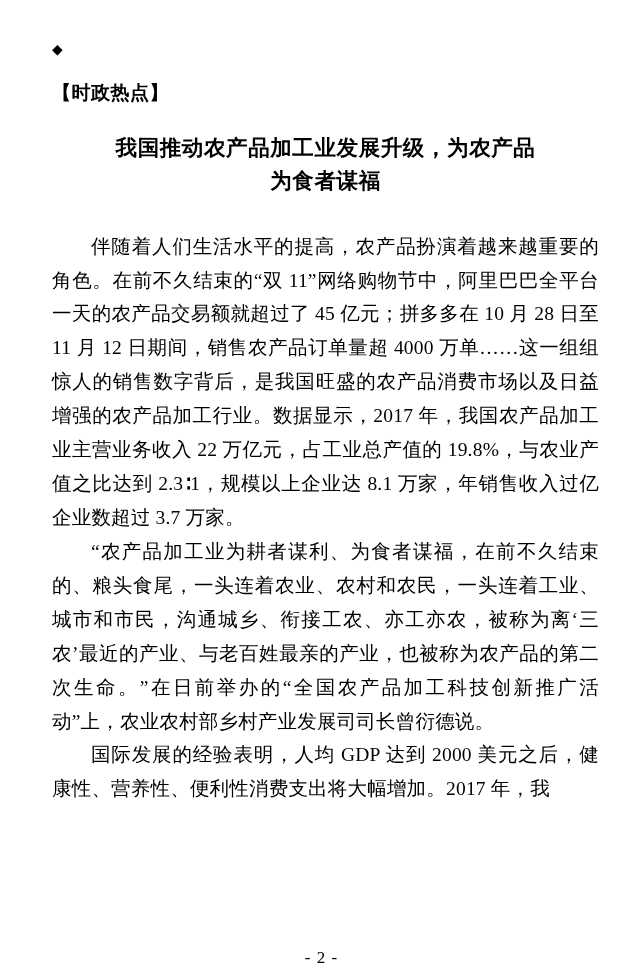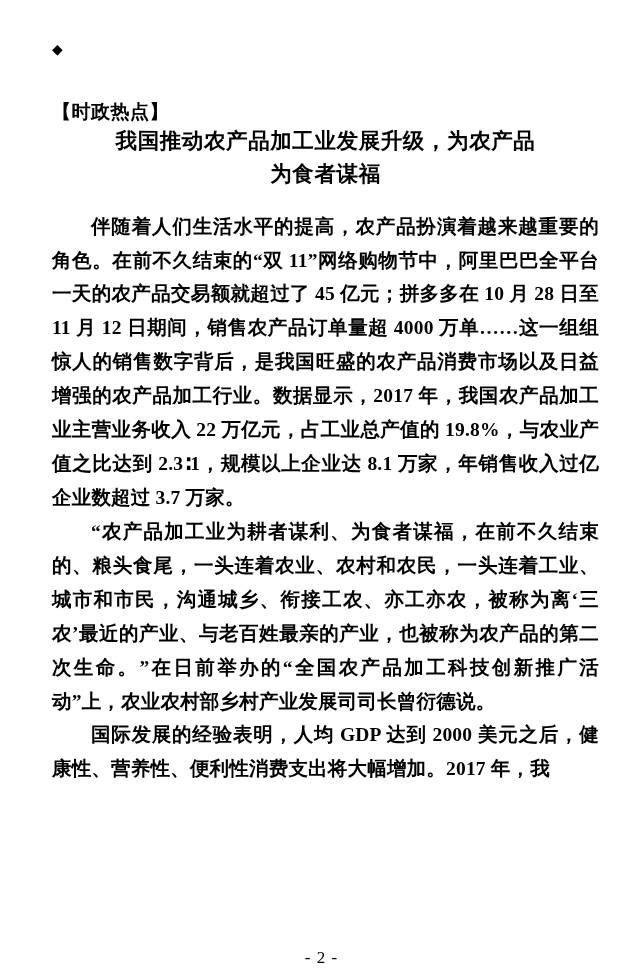--- a/index.html
+++ b/index.html
@@ -34,36 +34,36 @@
   }
   .header-bullet {
     font-size: 14px;
     margin-right: 7px;
     position: relative;
     top: -1px;
   }
   .section-tag {
     font-size: 19px;
     font-weight: bold;
-    margin-top: 40px;
+    margin-top: 21px;
     letter-spacing: 0.5px;
   }
   .title {
     text-align: center;
     font-size: 21.5px;
     font-weight: bold;
     line-height: 1.55;
+    margin-top: 26px;
     letter-spacing: 0.6px;
   }
   .title-line-2 {
     display: block;
   }
   .body-text {
-    margin-top: 18px;
-    font-weight: bold;
+    margin-top: 31px;
   }
   p.para {
     font-size: 19.5px;
     line-height: 1.74;
     margin: 0;
     text-align: justify;
     text-justify: inter-ideograph;
     text-indent: 2em;
     letter-spacing: 0.2px;
   }

